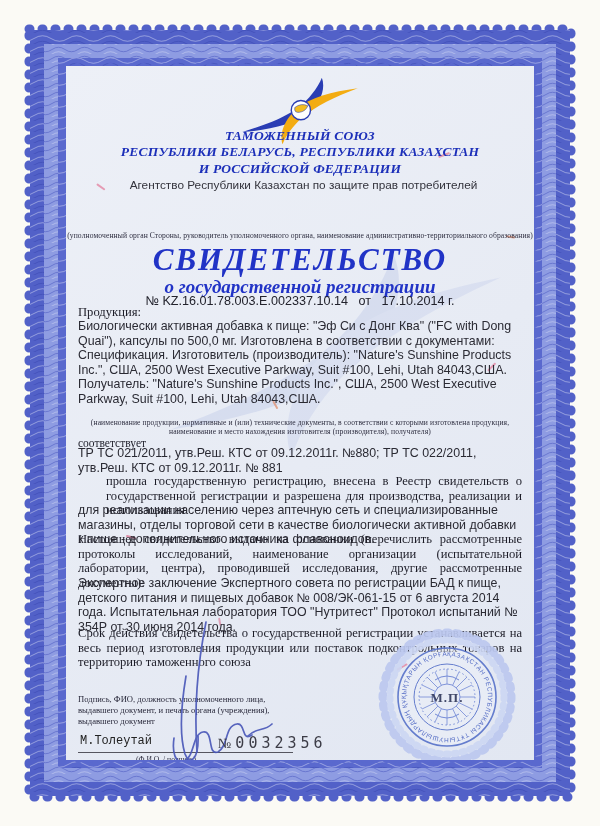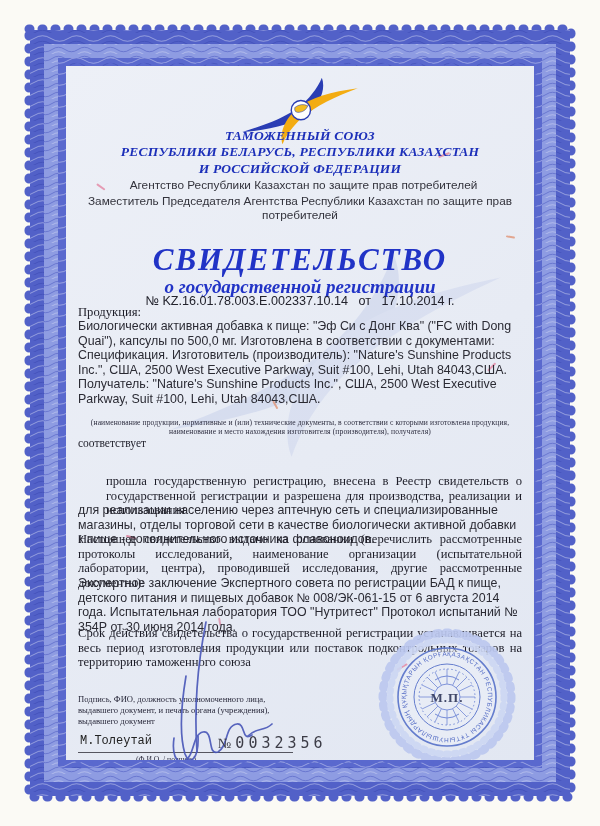--- a/index.html
+++ b/index.html
@@ -111,31 +111,32 @@
         <path d="M64,36 q7,-5.5 15,-2 q-2.5,6.5 -9.5,7.5 q-6.5,1 -5.5,-5.5 Z" fill="#f3bc1f" stroke="#2a3db4" stroke-width="0.6"></path>
       </svg>
     </div>
 
     <div class="blk center title-lines">
       <div>ТАМОЖЕННЫЙ СОЮЗ</div>
       <div>РЕСПУБЛИКИ БЕЛАРУСЬ, РЕСПУБЛИКИ КАЗАХСТАН</div>
       <div>И РОССИЙСКОЙ ФЕДЕРАЦИИ</div>
     </div>
     <div class="blk center agency agency1">Агентство Республики Казахстан по защите прав потребителей</div>
-    <div class="blk center agency agency2">Заместитель Председателя Агентства Республики Казахстан по защите прав потребителей</div>
+    <div class="blk center caption caption1">(уполномоченный орган Стороны, руководитель уполномоченного органа, наименование административно-территориального образования)</div>
 
     <div class="blk center doc-title">СВИДЕТЕЛЬСТВО</div>
     <div class="blk center doc-sub">о государственной регистрации</div>
     <div class="blk center num-line">№ KZ.16.01.78.003.E.002337.10.14   от   17.10.2014 г.</div>
 
     <div class="blk para product-label">Продукция:</div>
     <div class="blk para typed product-body">Биологически активная добавка к пище: "Эф Си с Донг Ква" ("FC with Dong Quai"), капсулы по 500,0 мг. Изготовлена в соответствии с документами: Спецификация. Изготовитель (производитель): "Nature's Sunshine Products Inc.", США, 2500 West Executive Parkway, Suit #100, Lehi, Utah 84043,США.  Получатель: "Nature's Sunshine Products Inc.", США, 2500 West Executive Parkway, Suit #100, Lehi, Utah 84043,США.</div>
     <div class="blk caption caption2">(наименование продукции, нормативные и (или) технические документы, в соответствии с которыми изготовлена продукция, наименование и место нахождения изготовителя (производителя), получателя)</div>
 
     <div class="blk para compliance-label">соответствует</div>
+    <div class="blk para typed compliance-text">ТР ТС 021/2011, утв.Реш. КТС от 09.12.2011г. №880; ТР ТС 022/2011, утв.Реш. КТС от 09.12.2011г. № 881</div>
 
     <div class="blk para serif-form reg-form">прошла государственную регистрацию, внесена в Реестр свидетельств о государственной регистрации и разрешена для производства, реализации и использования</div>
     <div class="blk para typed reg-typed">для реализации населению через аптечную сеть и специализированные магазины, отделы торговой сети в качестве биологически активной добавки к пище - дополнительного источника флавоноидов.</div>
 
     <div class="blk para serif-form basis-form">Настоящее свидетельство выдано на основании (перечислить рассмотренные протоколы исследований, наименование организации  (испытательной лаборатории, центра), проводившей исследования, другие рассмотренные документы):</div>
     <div class="blk para typed basis-typed">Экспертное заключение Экспертного совета по регистрации БАД к пище, детского питания и пищевых добавок № 008/ЭК-061-15 от 6 августа 2014 года. Испытательная лаборатория ТОО "Нутритест" Протокол испытаний № 354Р от 30 июня 2014 года.</div>
 
     <div class="blk para serif-form validity">Срок действия свидетельства о государственной регистрации устанавливается на весь период изготовления продукции или поставок подконтрольных товаров на территорию таможенного союза</div>
 
     <div class="blk sig-label">Подпись, ФИО,  должность уполномоченного лица, выдавшего документ, и печать органа (учреждения), выдавшего документ</div>

